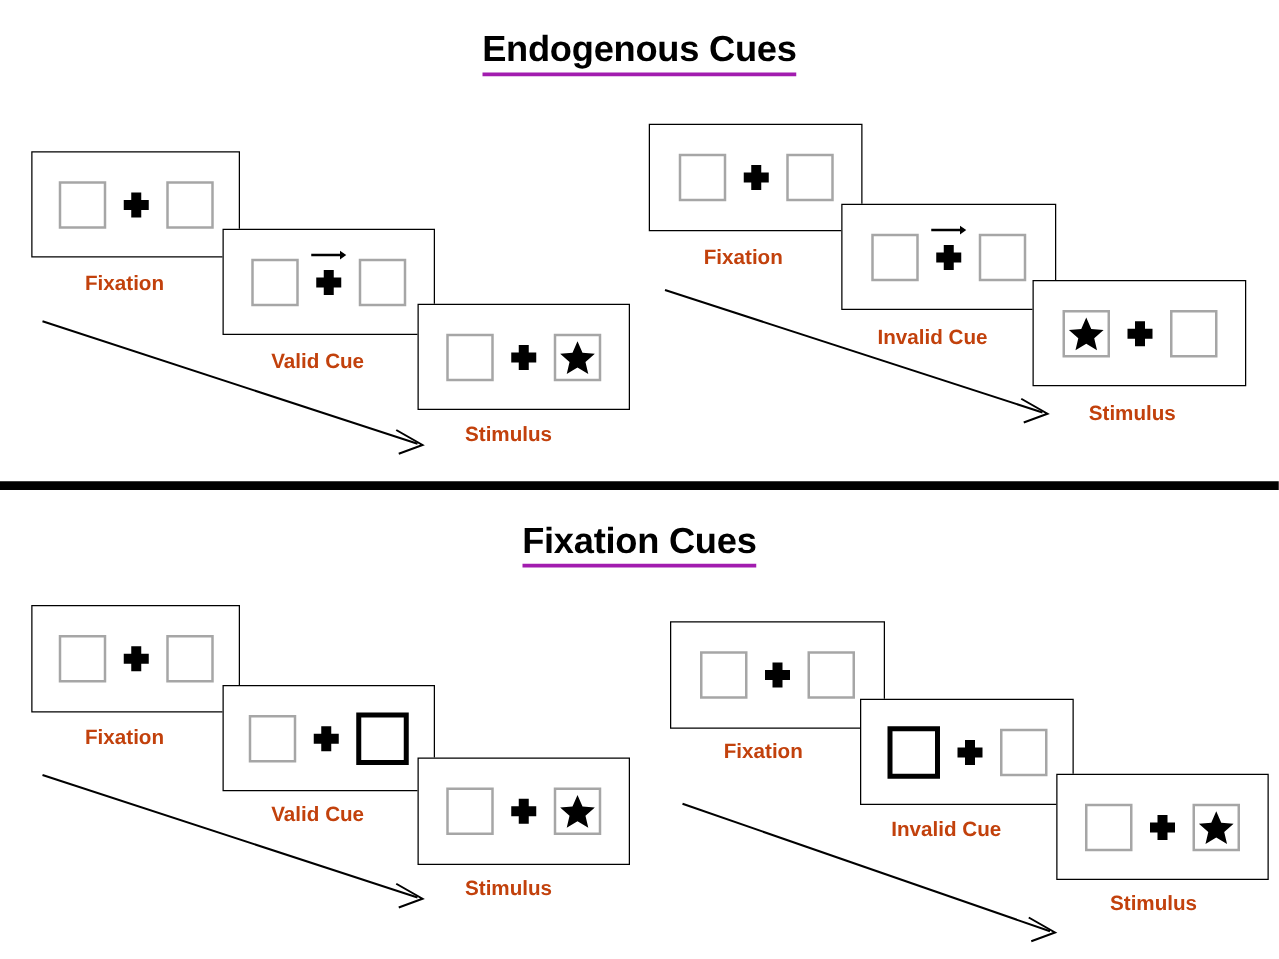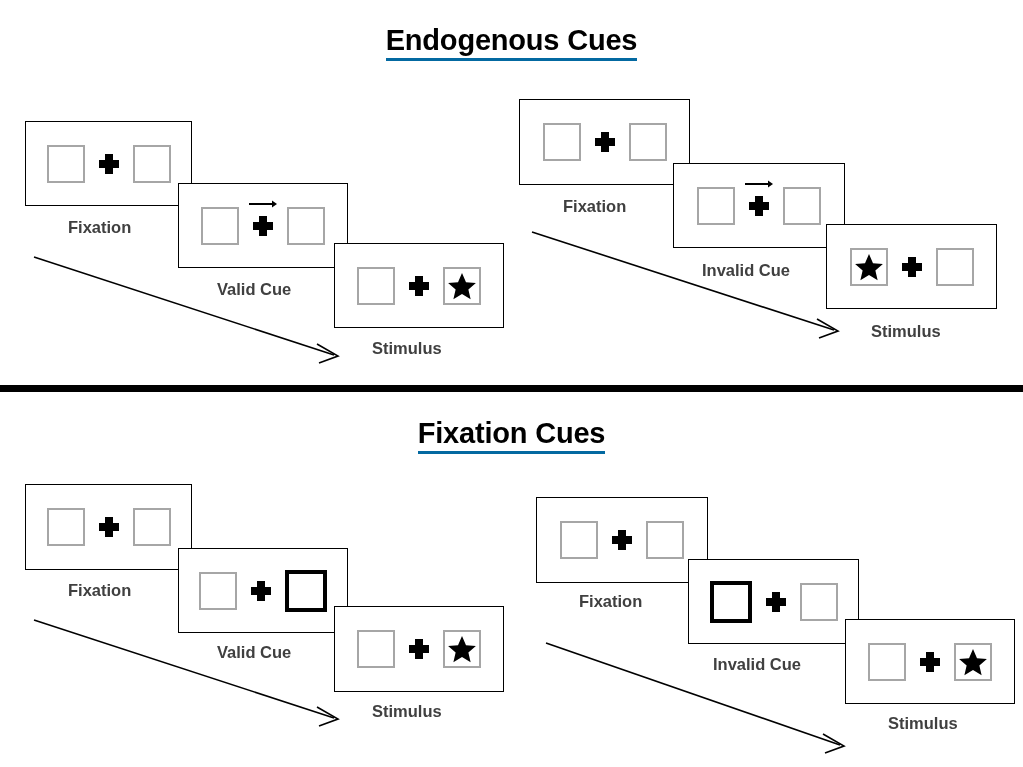--- a/index.html
+++ b/index.html
@@ -20,21 +20,21 @@
   .section-title {
     position: absolute;
     width: 100%;
     text-align: center;
     font-weight: bold;
     font-size: 29px;
     letter-spacing: -0.2px;
     color: #000;
   }
   .section-title span {
-    border-bottom: 3px solid #0369a1;
+    border-bottom: 3px solid #a21caf;
     padding-bottom: 2px;
   }
   #title-endogenous { top: 24px; left: 0; }
   #title-exogenous  { top: 417px; left: 0; }
 
   
   .divider {
     position: absolute;
     left: 0;
     width: 1023px;
@@ -129,21 +129,21 @@
     width: 30px;
     height: 30px;
     display: block;
   }
 
   
   .caption {
     position: absolute;
     font-weight: bold;
     font-size: 16.5px;
-    color: #404040;
+    color: #c2410c;
     white-space: nowrap;
   }
 
   
   .flow-arrow {
     position: absolute;
     pointer-events: none;
   }
 </style>
 </head>

